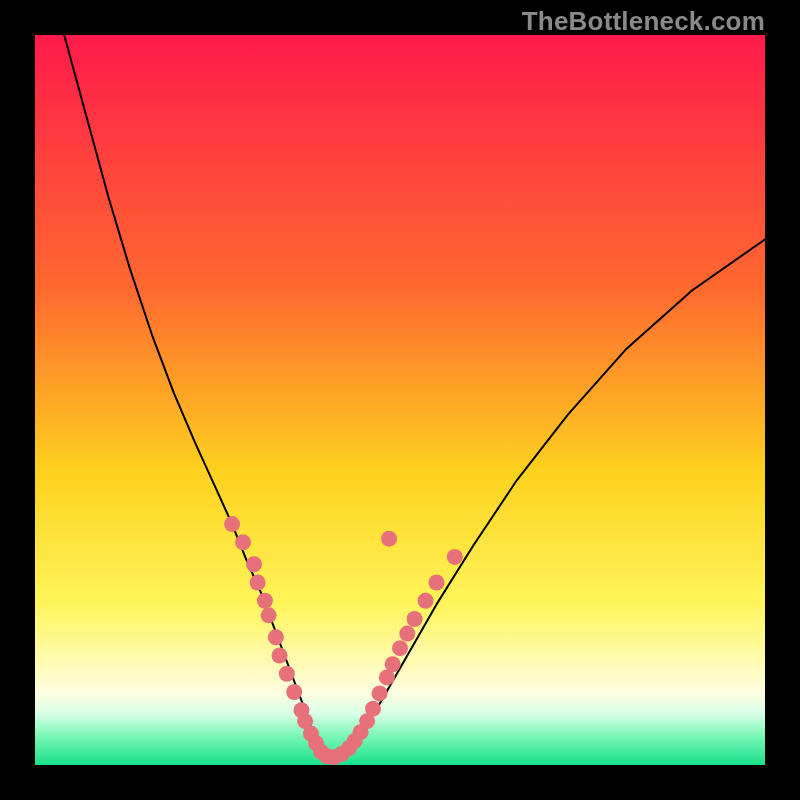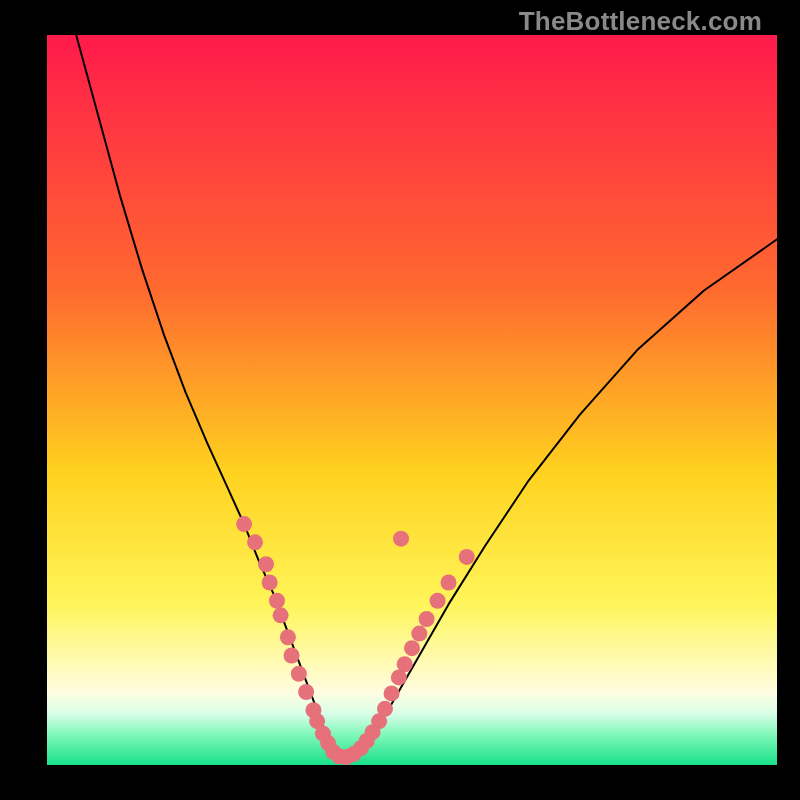--- a/index.html
+++ b/index.html
@@ -6,24 +6,25 @@
     margin: 0;
     padding: 0;
     width: 800px;
     height: 800px;
     background: #000;
     overflow: hidden;
   }
   .frame {
     position: absolute;
     top: 0;
-    left: 12px;
+    left: 0;
     width: 764px;
     height: 800px;
     background: #000;
+    padding-left: 15px;
   }
   .plot {
     position: absolute;
     top: 35px;
     left: 35px;
     width: 730px;
     height: 730px;
   }
   .watermark {
     position: absolute;

